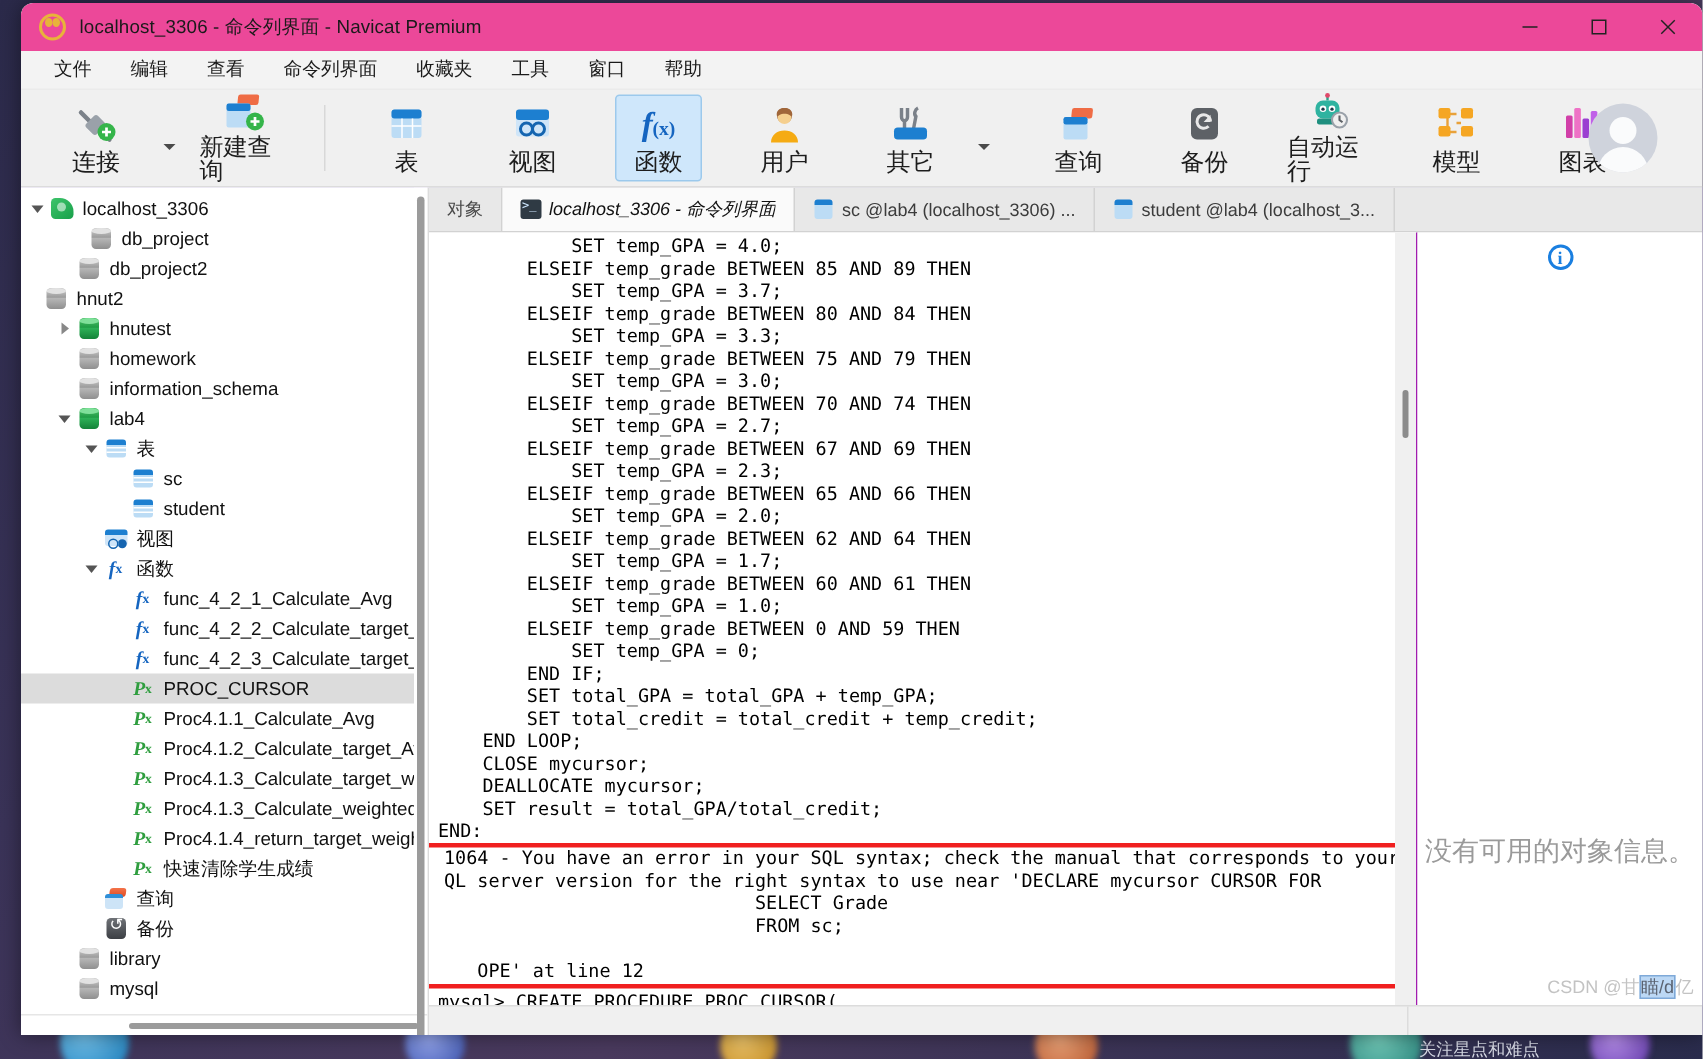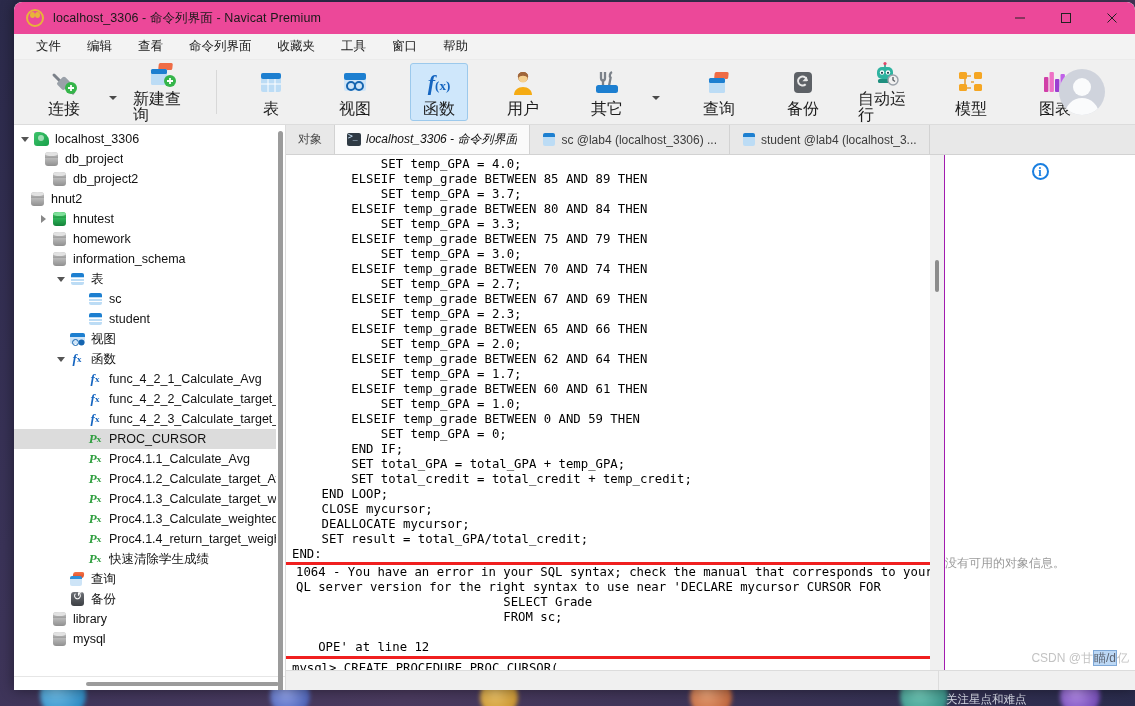--- a/index.html
+++ b/index.html
@@ -228,22 +228,22 @@
     display:flex;flex-direction:column;align-items:center;
     position:relative;
   }
   .info-ico{
     margin-top:8px; width:17px;height:17px;border-radius:50%;
     border:2px solid #1a7fe0; color:#1a7fe0;
     font-family:"Liberation Serif",serif; font-weight:bold; font-size:12px;
     display:flex;align-items:center;justify-content:center; line-height:1;
   }
   .info-msg{
-    position:absolute; top:400px; left:0; right:0; 
-    font-size:12px; color:#9a9a9a;
+    position:absolute; top:400px; left:0; right:0; text-align:center;
+    font-size:18px; color:#9a9a9a;
   }
   .watermark{
     position:absolute; right:6px; bottom:3px;
     font-size:12px; color:#c3c3c3; white-space:nowrap;
   }
   .wm-sel{ background:#bcd8f5; color:#5a6270; border:1px solid #7fa9d8;}
 
   
   .statusbar{
     height:20px;min-height:20px; background:#f0f0f0;
@@ -477,21 +477,21 @@
 
   <div class="body-split">
 
     <div class="sidebar">
       <div class="tree" id="tree">
           <div class="row" style="padding-left: 4px;">
             <span class="chev down"></span>
             <span class="ico ico-conn"></span>
             <span class="lbl">localhost_3306</span>
           </div>
-          <div class="row" style="padding-left: 14px;">
+          <div class="row" style="padding-left: 30px;">
             <span class="chev"></span>
             <span class="ico ico-db"></span>
             <span class="lbl">db_project</span>
           </div>
           <div class="row" style="padding-left: 22px;">
             <span class="chev"></span>
             <span class="ico ico-db"></span>
             <span class="lbl">db_project2</span>
           </div>
           <div class="row" style="">
@@ -506,20 +506,25 @@
           </div>
           <div class="row" style="padding-left: 22px;">
             <span class="chev"></span>
             <span class="ico ico-db"></span>
             <span class="lbl">homework</span>
           </div>
           <div class="row" style="padding-left: 22px;">
             <span class="chev"></span>
             <span class="ico ico-db"></span>
             <span class="lbl">information_schema</span>
+          </div>
+          <div class="row" style="padding-left: 22px;">
+            <span class="chev down"></span>
+            <span class="ico ico-dbg"></span>
+            <span class="lbl">lab4</span>
           </div>
           <div class="row" style="padding-left: 40px;">
             <span class="chev down"></span>
             <span class="ico ico-tbl"></span>
             <span class="lbl">表</span>
           </div>
           <div class="row" style="padding-left: 58px;">
             <span class="chev"></span>
             <span class="ico ico-tbl"></span>
             <span class="lbl">sc</span>

